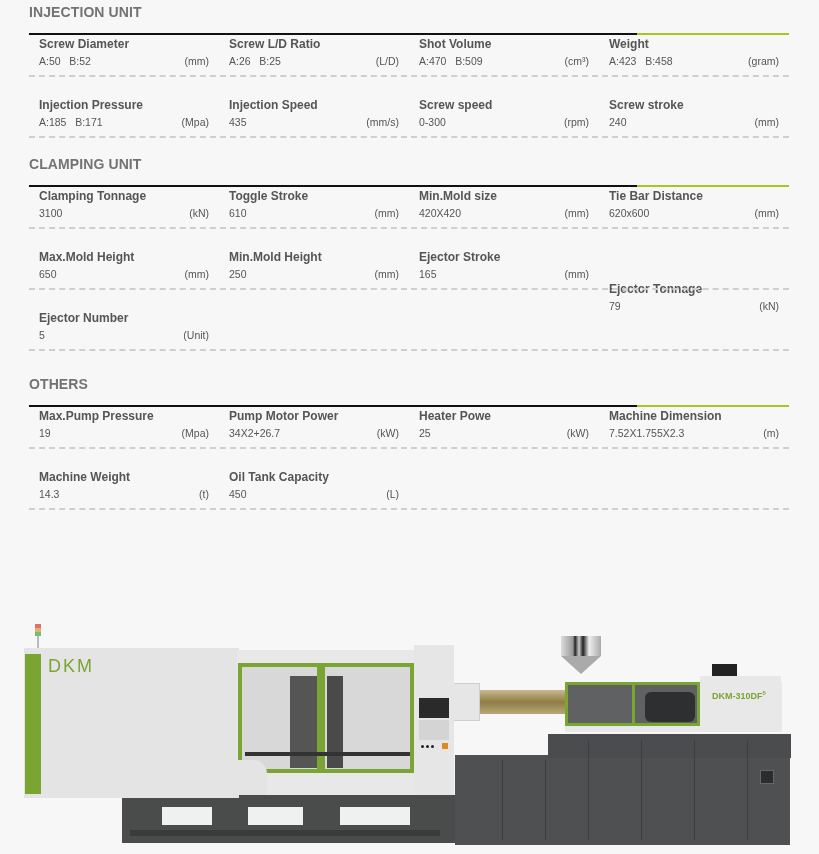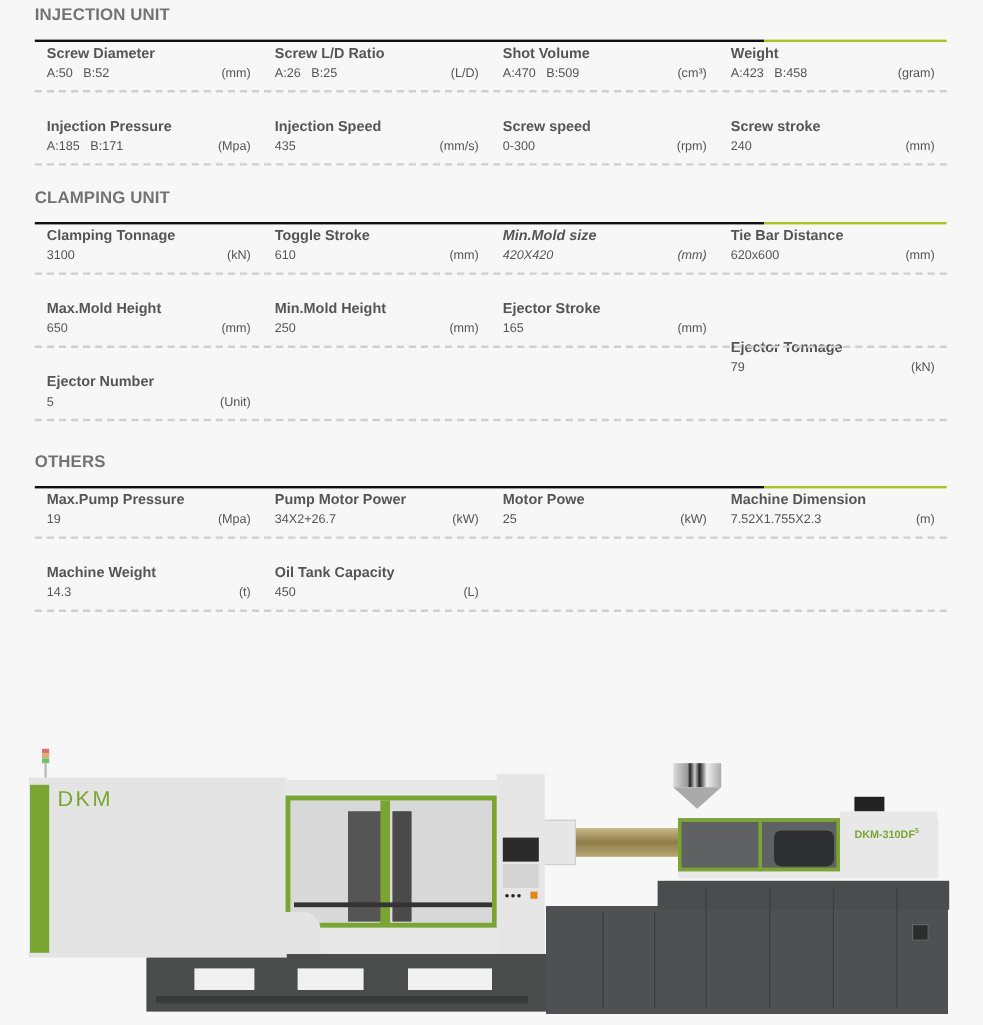--- a/index.html
+++ b/index.html
@@ -108,21 +108,21 @@
     <div class="cell" style="left:0;">
       <span class="label">Clamping Tonnage</span>
       <span class="value">3100</span>
       <span class="unit">(kN)</span>
     </div>
     <div class="cell" style="left:190px;">
       <span class="label">Toggle Stroke</span>
       <span class="value">610</span>
       <span class="unit">(mm)</span>
     </div>
-    <div class="cell" style="left:380px;font-style:italic;">
+    <div class="cell" style="left:380px;">
       <span class="label">Min.Mold size</span>
       <span class="value">420X420</span>
       <span class="unit">(mm)</span>
     </div>
     <div class="cell" style="left:570px;">
       <span class="label">Tie Bar Distance</span>
       <span class="value">620x600</span>
       <span class="unit">(mm)</span>
     </div>
     <div class="dash"></div>
@@ -171,21 +171,21 @@
       <span class="label">Max.Pump Pressure</span>
       <span class="value">19</span>
       <span class="unit">(Mpa)</span>
     </div>
     <div class="cell" style="left:190px;">
       <span class="label">Pump Motor Power</span>
       <span class="value">34X2+26.7</span>
       <span class="unit">(kW)</span>
     </div>
     <div class="cell" style="left:380px;">
-      <span class="label">Motor Powe</span>
+      <span class="label">Heater Powe</span>
       <span class="value">25</span>
       <span class="unit">(kW)</span>
     </div>
     <div class="cell" style="left:570px;">
       <span class="label">Machine Dimension</span>
       <span class="value">7.52X1.755X2.3</span>
       <span class="unit">(m)</span>
     </div>
     <div class="dash"></div>
   </div>

